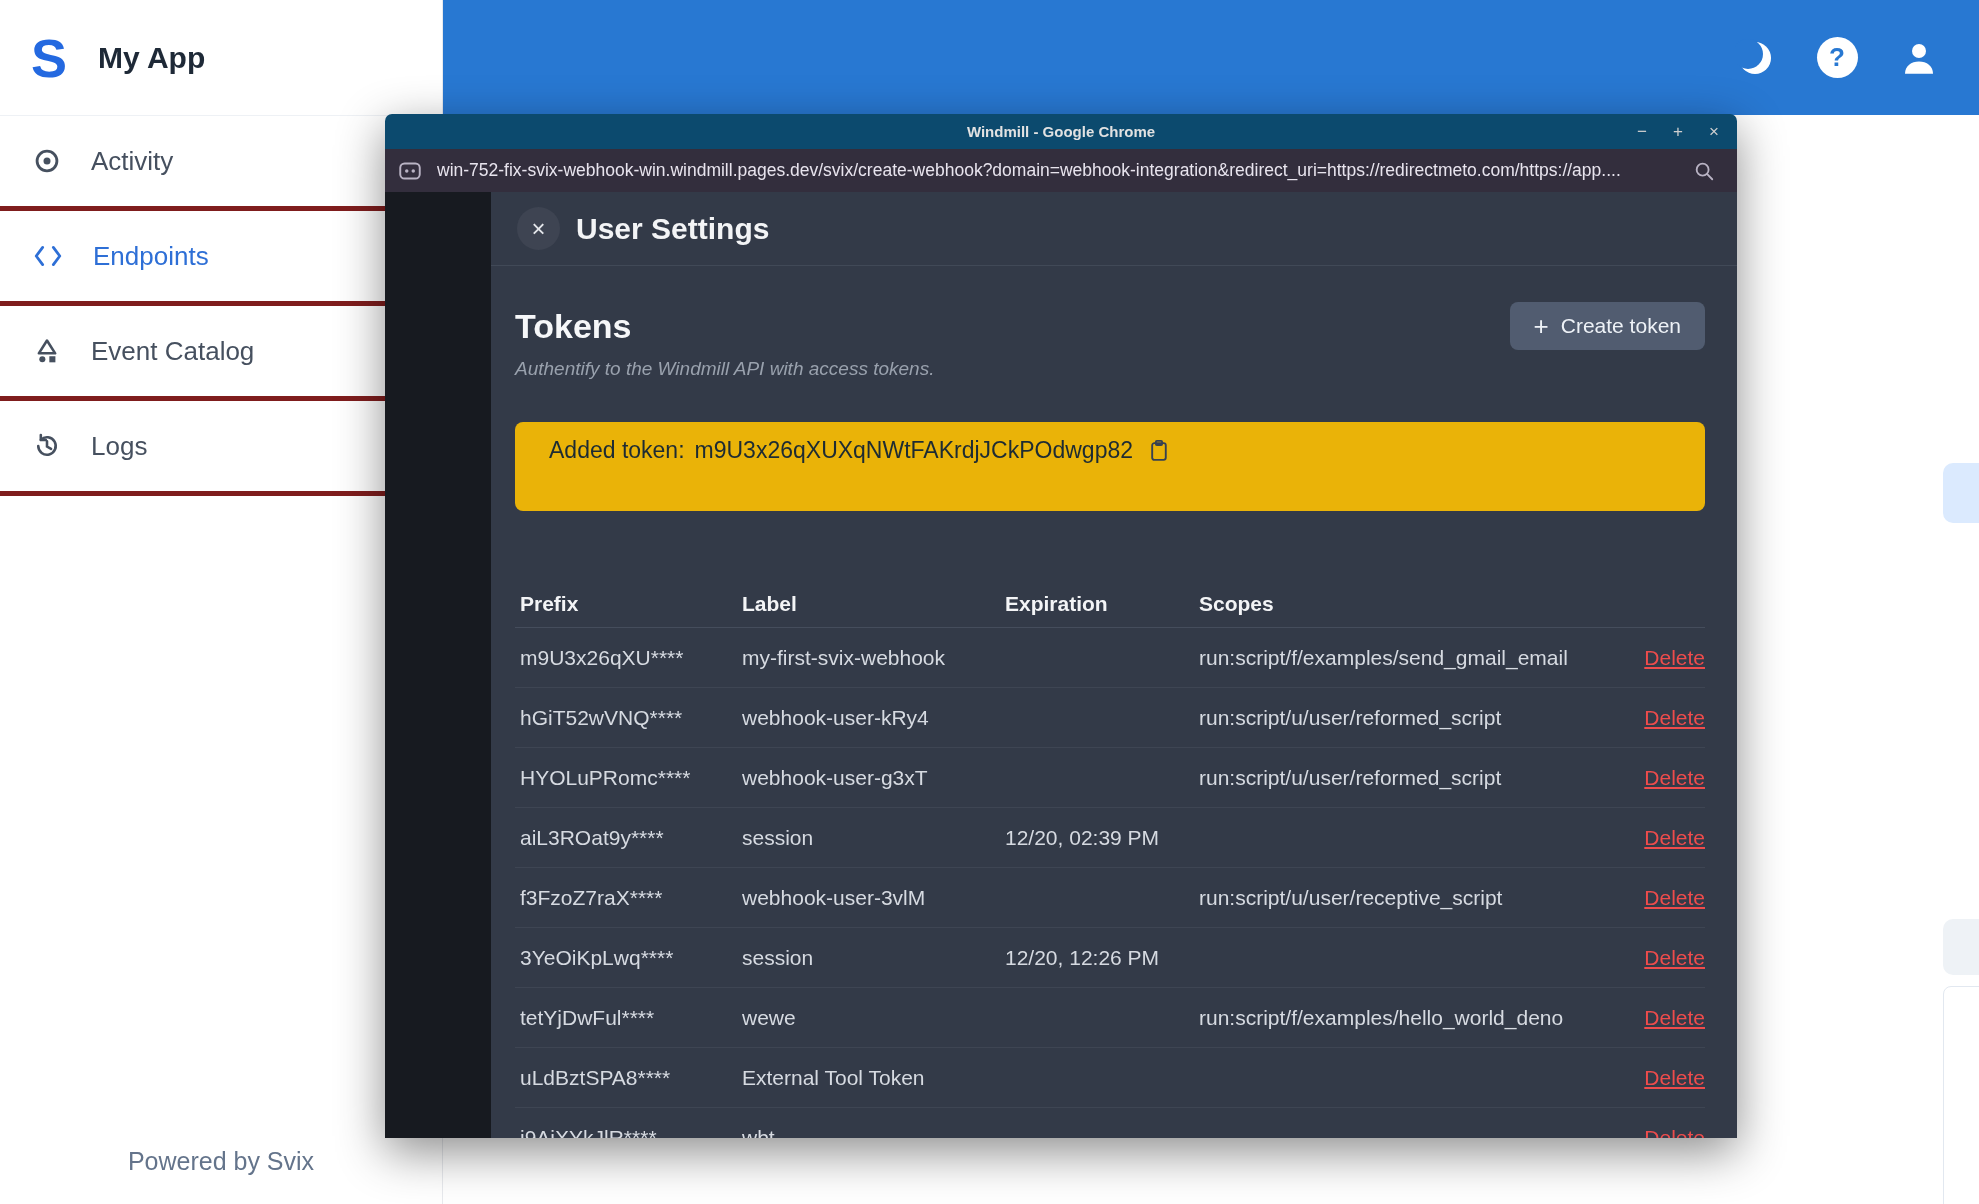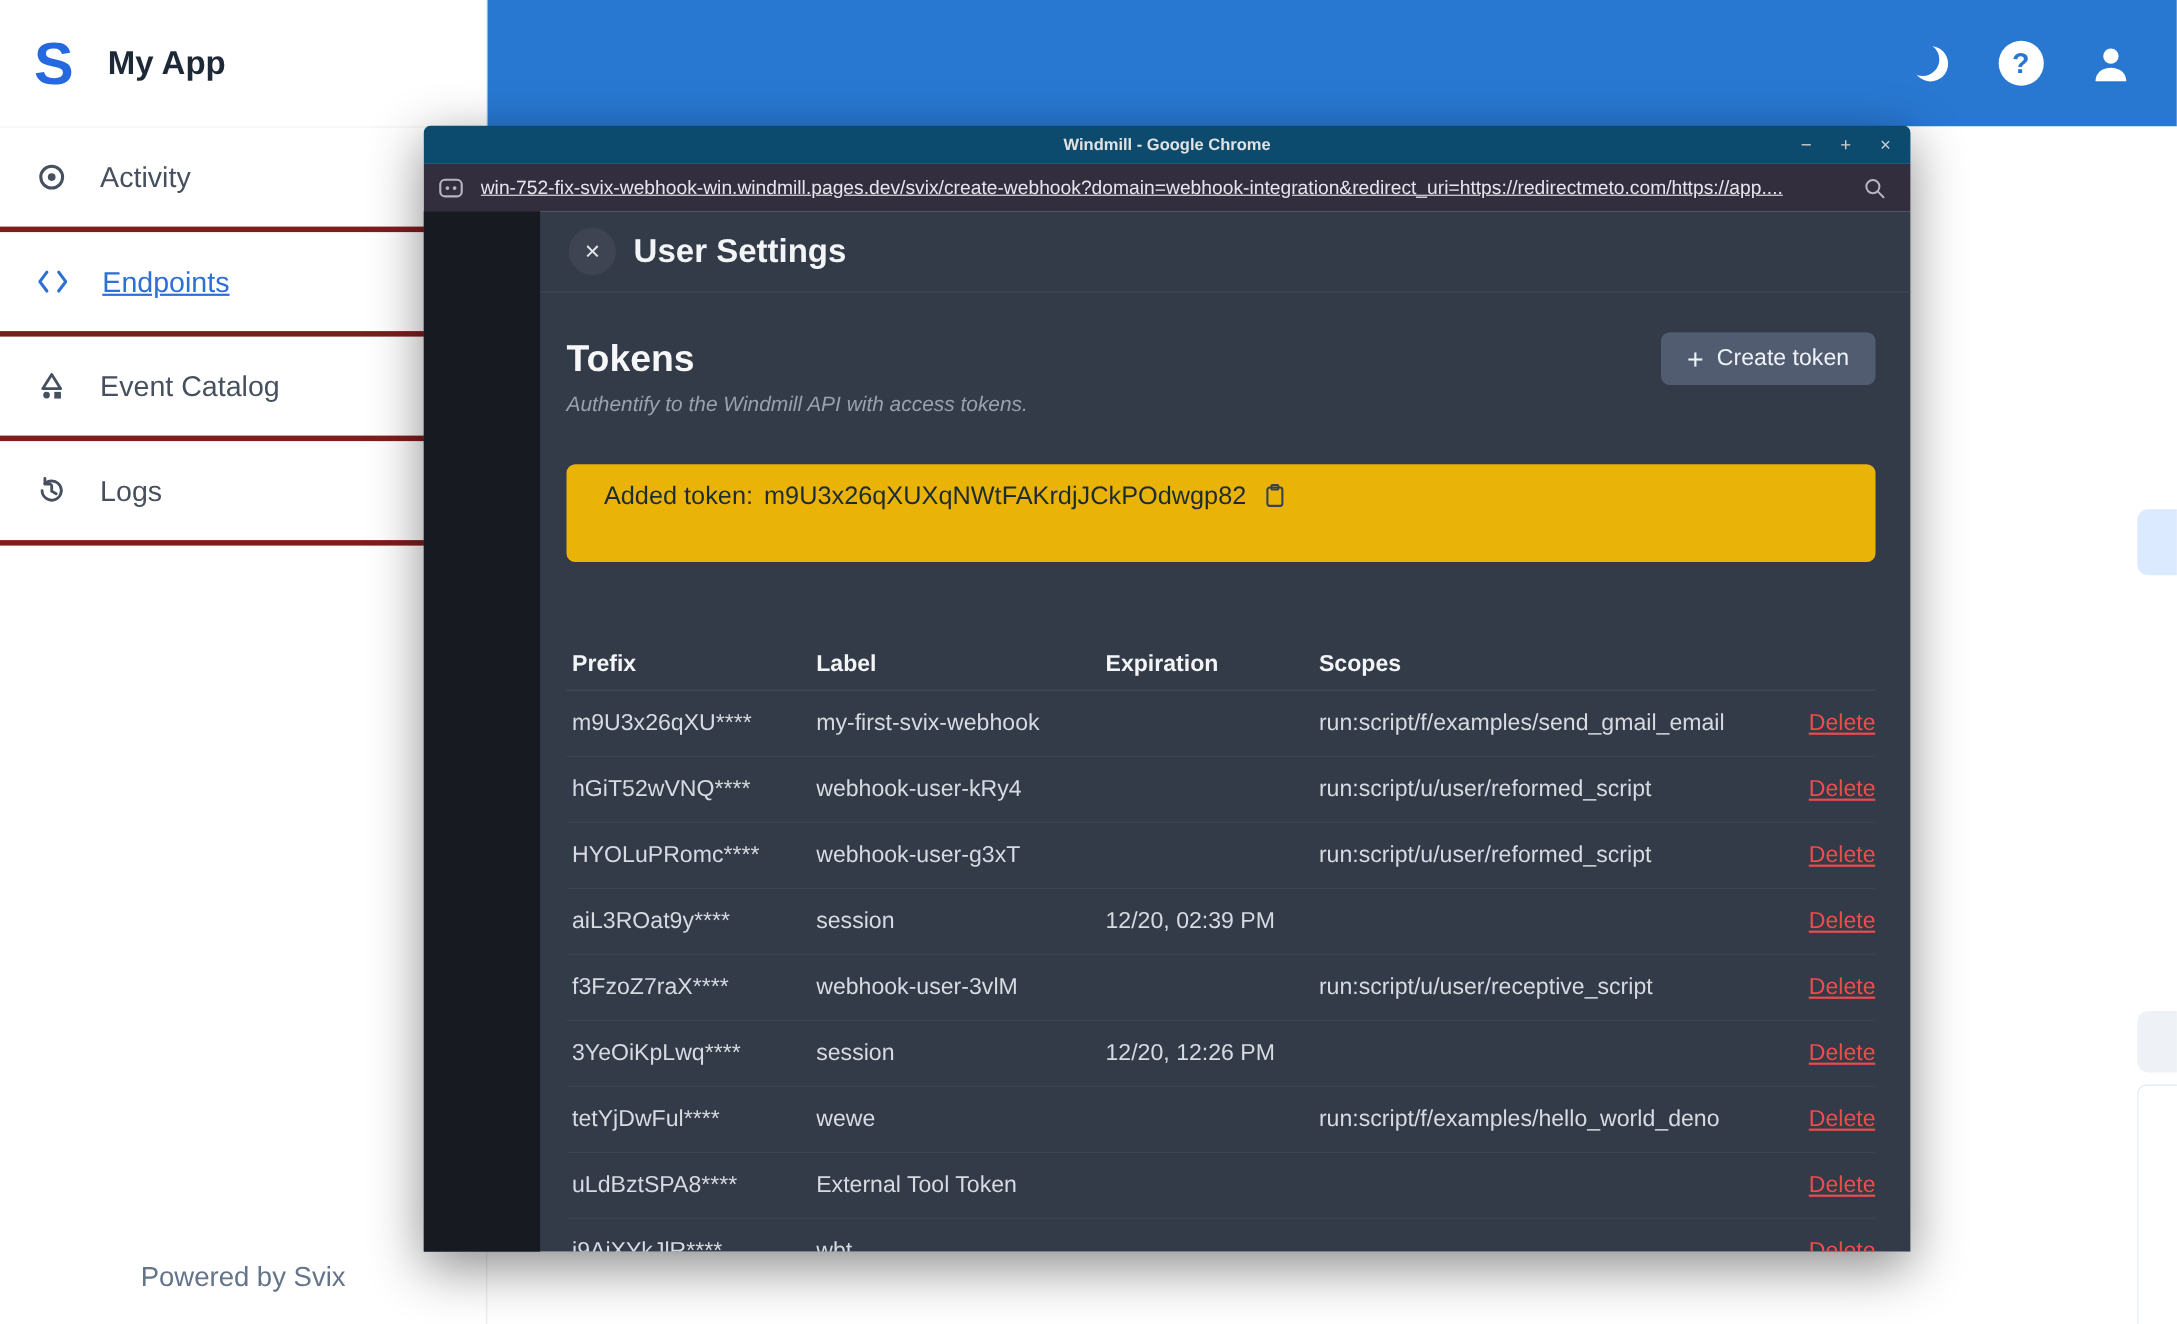--- a/index.html
+++ b/index.html
@@ -15,42 +15,42 @@
 
   
   .sidebar{position:absolute;left:0;top:0;width:442px;height:1204px;background:#fff;
            border-right:1px solid #e8eaee;z-index:2;}
   .brand{height:115px;display:flex;align-items:center;padding-left:20px;border-bottom:1px solid #eef1f5;}
   .logo{width:58px;height:58px;display:flex;align-items:center;justify-content:center;
         color:#2469e0;font-size:54px;font-weight:800;}
   .brand-title{margin-left:20px;font-size:30px;font-weight:700;color:#1e2937;}
   .nav-item{height:90px;display:flex;align-items:center;padding-left:33px;gap:30px;
             border-bottom:5px solid #7f1d1d;color:#46505f;font-size:26px;cursor:pointer;}
-  .nav-item.active{color:#2e6fd6;text-decoration:underline;}
+  .nav-item.active{color:#2e6fd6;}
   .nav-item svg{flex:0 0 auto;}
   .powered{position:absolute;left:0;bottom:28px;width:442px;text-align:center;
            font-size:25px;color:#64748b;}
 
   
   .bgpage{position:absolute;left:443px;top:115px;width:1536px;height:1089px;background:#ffffff;z-index:1;}
   .bg-blue-strip{position:absolute;left:1500px;top:348px;width:427px;height:60px;background:#dbeafe;border-radius:10px;}
   .bg-gray-box{position:absolute;left:1500px;top:804px;width:427px;height:56px;background:#eef2f6;border-radius:10px;}
   .bg-white-panel{position:absolute;left:1500px;top:871px;width:427px;height:333px;background:#fff;
                   border:1px solid #e2e8f0;border-radius:8px;}
 
   
   .window{position:absolute;left:385px;top:114px;width:1352px;height:1024px;z-index:10;
           border-radius:7px 7px 0 0;box-shadow:0 14px 48px rgba(0,0,0,.45);overflow:hidden;}
   .wtitlebar{height:35px;background:#0c4a6e;position:relative;display:flex;align-items:center;justify-content:center;}
   .wtitle{color:#e2e2e2;font-size:15px;font-weight:700;}
   .wcontrols{position:absolute;right:14px;top:0;height:35px;display:flex;align-items:center;gap:18px;
              color:#cfcfcf;font-size:17px;}
   .wctrl{width:18px;text-align:center;cursor:pointer;}
   .urlbar{height:43px;background:#332e3d;display:flex;align-items:center;padding:0 22px 0 12px;}
-  .url-text{margin-left:14px;color:#e8e4ee;font-size:17.5px;white-space:nowrap;overflow:hidden;flex:1;text-decoration:underline;}
+  .url-text{margin-left:14px;color:#e8e4ee;font-size:17.5px;white-space:nowrap;overflow:hidden;flex:1;}
   .wcontent{position:relative;height:946px;background:#333a48;}
   .overlay-strip{position:absolute;left:0;top:0;width:106px;height:100%;background:#171a20;}
 
   
   .drawer{position:absolute;left:106px;top:0;right:0;bottom:0;overflow:hidden;}
   .d-header{height:73px;border-bottom:1px solid #414957;position:relative;display:flex;align-items:center;}
   .d-close{position:absolute;left:26px;top:15px;width:43px;height:43px;border-radius:50%;background:#3e4452;
            color:#e5e7eb;font-size:24px;display:flex;align-items:center;justify-content:center;cursor:pointer;}
   .d-title{margin-left:85px;font-size:30px;font-weight:600;color:#f3f4f6;}
   .d-body{padding:0 32px 0 24px;}

